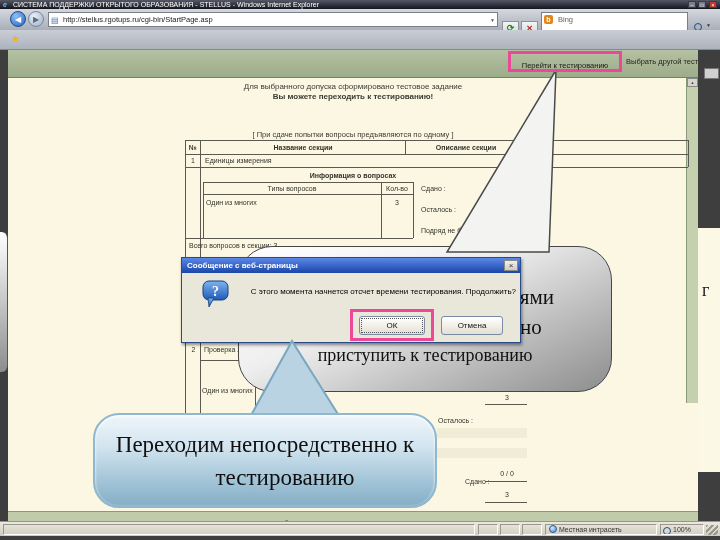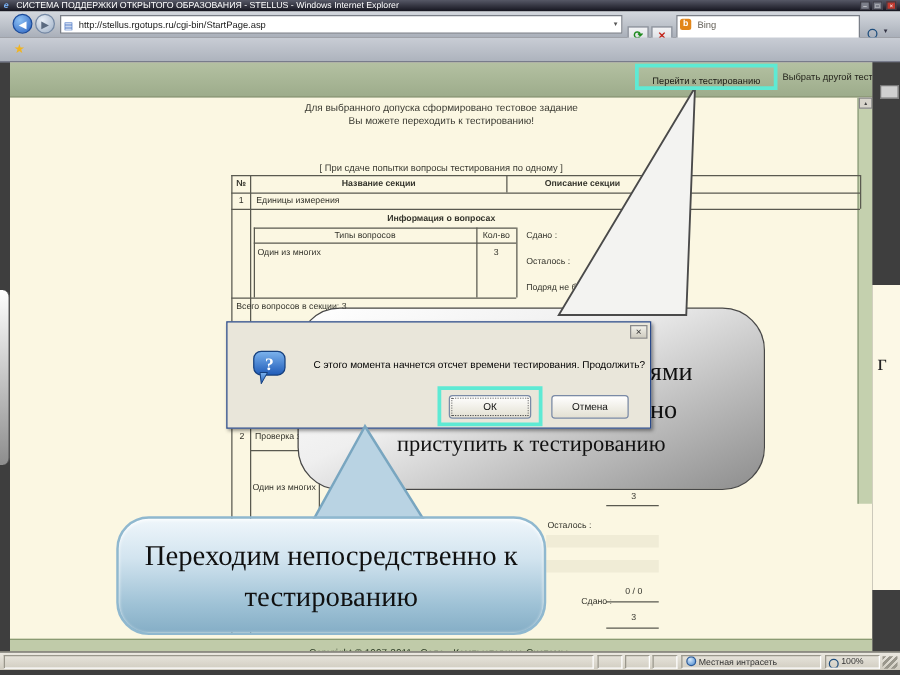--- a/index.html
+++ b/index.html
@@ -70,21 +70,21 @@
 
   .dialog{position:absolute;left:181px;top:257px;width:340px;height:86px;z-index:20;
           background:#e9e6da;border:1px solid #2a4a8a;box-shadow:1px 2px 3px rgba(0,0,0,.45);box-sizing:border-box;}
   .dlgtitle{position:absolute;left:0;top:0;width:100%;height:15px;
             background:linear-gradient(180deg,#5b87e8,#1a46a8);color:#fff;font-size:8px;font-weight:bold;
             line-height:15px;padding-left:5px;box-sizing:border-box;}
   .dlgclose{position:absolute;right:2px;top:2px;width:14px;height:11px;text-align:center;font-size:8px;line-height:10px;
             color:#333;background:linear-gradient(180deg,#f2f1ea,#cfccc0);border:1px solid #8a8a8a;box-sizing:border-box;}
   .dlgbtn{position:absolute;top:58px;height:19px;text-align:center;font-size:8px;line-height:17px;color:#111;
           background:linear-gradient(180deg,#ffffff,#e3e0d2);border:1px solid #7a8aa6;border-radius:3px;box-sizing:border-box;}
-  .redbox{position:absolute;border:3px solid #5eead4;box-sizing:border-box;}
+  .redbox{position:absolute;border:3px solid #ec4899;box-sizing:border-box;}
 
   .leftsliver{position:absolute;left:0;top:232px;width:8px;height:140px;z-index:8;
               background:linear-gradient(180deg,#ffffff,#8d8d8d);border-right:1px solid #555;
               border-top-right-radius:6px;border-bottom-right-radius:6px;box-sizing:border-box;}
   .rdark{position:absolute;left:698px;width:22px;background:#3e3e3e;z-index:9;}
   .rcream{position:absolute;left:698px;top:228px;width:22px;height:244px;background:#fcf8e6;z-index:9;}
 </style>
 </head>
 <body>
 
@@ -139,22 +139,22 @@
   </div>
 
   <div class="abs page">
     <div class="greenband"></div>
     <span class="abs nowrap" style="left:618px;top:7px;font-size:7.5px;color:#26261e;">Выбрать другой тест</span>
     <div class="scrollstrip">
       <div style="width:11px;height:9px;background:#d8d5cc;border:1px solid #888;box-sizing:border-box;text-align:center;font-size:4px;line-height:8px;color:#444;">▲</div>
     </div>
 
     <div class="ctext nowrap" style="top:32px;font-size:8px;">Для выбранного допуска сформировано тестовое задание</div>
-    <div class="ctext nowrap" style="top:42px;font-size:8px;">Вы можете переходить к тестированию!</div>
-    <div class="ctext nowrap" style="top:80px;font-size:7.5px;">[ При сдаче попытки вопросы тестирования по одному ]</div>
+    <div class="ctext nowrap" style="top:42px;font-size:8px;font-weight:bold;">Вы можете переходить к тестированию!</div>
+    <div class="ctext nowrap" style="top:80px;font-size:7.5px;">[ При сдаче попытки вопросы предъявляются по одному ]</div>
 
     <div class="tline" style="left:177px;top:90px;width:503px;height:1px;"></div>
     <div class="tline" style="left:177px;top:104px;width:503px;height:1px;"></div>
     <div class="tline" style="left:177px;top:117px;width:503px;height:1px;"></div>
     <div class="tline" style="left:177px;top:90px;width:1px;height:368px;"></div>
     <div class="tline" style="left:192px;top:90px;width:1px;height:368px;"></div>
     <div class="tline" style="left:397px;top:90px;width:1px;height:14px;"></div>
     <div class="tline" style="left:680px;top:90px;width:1px;height:27px;"></div>
 
     <div class="tcell thead" style="left:178px;top:93px;width:14px;text-align:center;">№</div>
@@ -216,20 +216,21 @@
   <div class="graybubble">
     <div class="serifline nowrap" style="top:38px;font-size:21px;">Ознакомившись с заданиями</div>
     <div class="serifline nowrap" style="top:68px;font-size:21px;">и нажав на кнопку, можно</div>
     <div class="serifline nowrap" style="top:98px;font-size:18px;">приступить к тестированию</div>
   </div>
   <svg class="tailsvg" width="720" height="540" style="z-index:12;">
     <polygon points="556,70 447,252 549,252" fill="#f3f3f1" stroke="#4a4a4a" stroke-width="1.5"></polygon>
   </svg>
 
   <div class="dialog">
+    <div class="dlgtitle nowrap">Сообщение с веб-страницы</div>
     <div class="dlgclose">×</div>
     <svg width="28" height="30" style="position:absolute;left:20px;top:22px;">
       <defs>
           <linearGradient id="qg" x1="0" y1="0" x2="0" y2="1">
         <stop offset="0" stop-color="#7db4ee"></stop>
             <stop offset="1" stop-color="#1f5bb8"></stop>
           </linearGradient>
         </defs>
       <rect x="1" y="1" width="25" height="19" rx="6" fill="url(#qg)" stroke="#16407e"></rect>
       <polygon points="6,18 12,18 7,27" fill="url(#qg)" stroke="#16407e" stroke-width="0.8"></polygon>
@@ -239,21 +240,21 @@
     <div class="redbox" style="left:168px;top:51px;width:84px;height:32px;z-index:2;"></div>
     <div class="dlgbtn" style="left:177px;width:66px;outline:1px dotted #555;outline-offset:-3px;">ОК</div>
     <div class="dlgbtn" style="left:259px;width:62px;">Отмена</div>
   </div>
 
   <svg class="tailsvg" width="720" height="540" style="z-index:40;">
     <polygon points="292,341 249,419 341,419" fill="#b9d3e3" stroke="#79a6c0" stroke-width="2"></polygon>
   </svg>
   <div class="bluebubble">
     <div class="serifline nowrap" style="top:17px;font-size:23px;">Переходим непосредственно к</div>
-    <div class="serifline nowrap" style="top:50px;font-size:23px;">тестированию</div>
+    <div class="serifline nowrap" style="top:50px;font-size:23px;margin-left:20px;">тестированию</div>
   </div>
 
   <div class="redbox" style="left:508px;top:51px;width:114px;height:21px;z-index:45;text-align:center;">
     <span style="font-size:7.5px;line-height:15px;color:#1a1a14;white-space:nowrap;">Перейти к тестированию</span>
   </div>
 
   <div class="abs statusbar" style="z-index:30;">
     <div class="pane" style="left:3px;width:472px;"></div>
     <div class="pane" style="left:478px;width:20px;"></div>
     <div class="pane" style="left:500px;width:20px;"></div>

